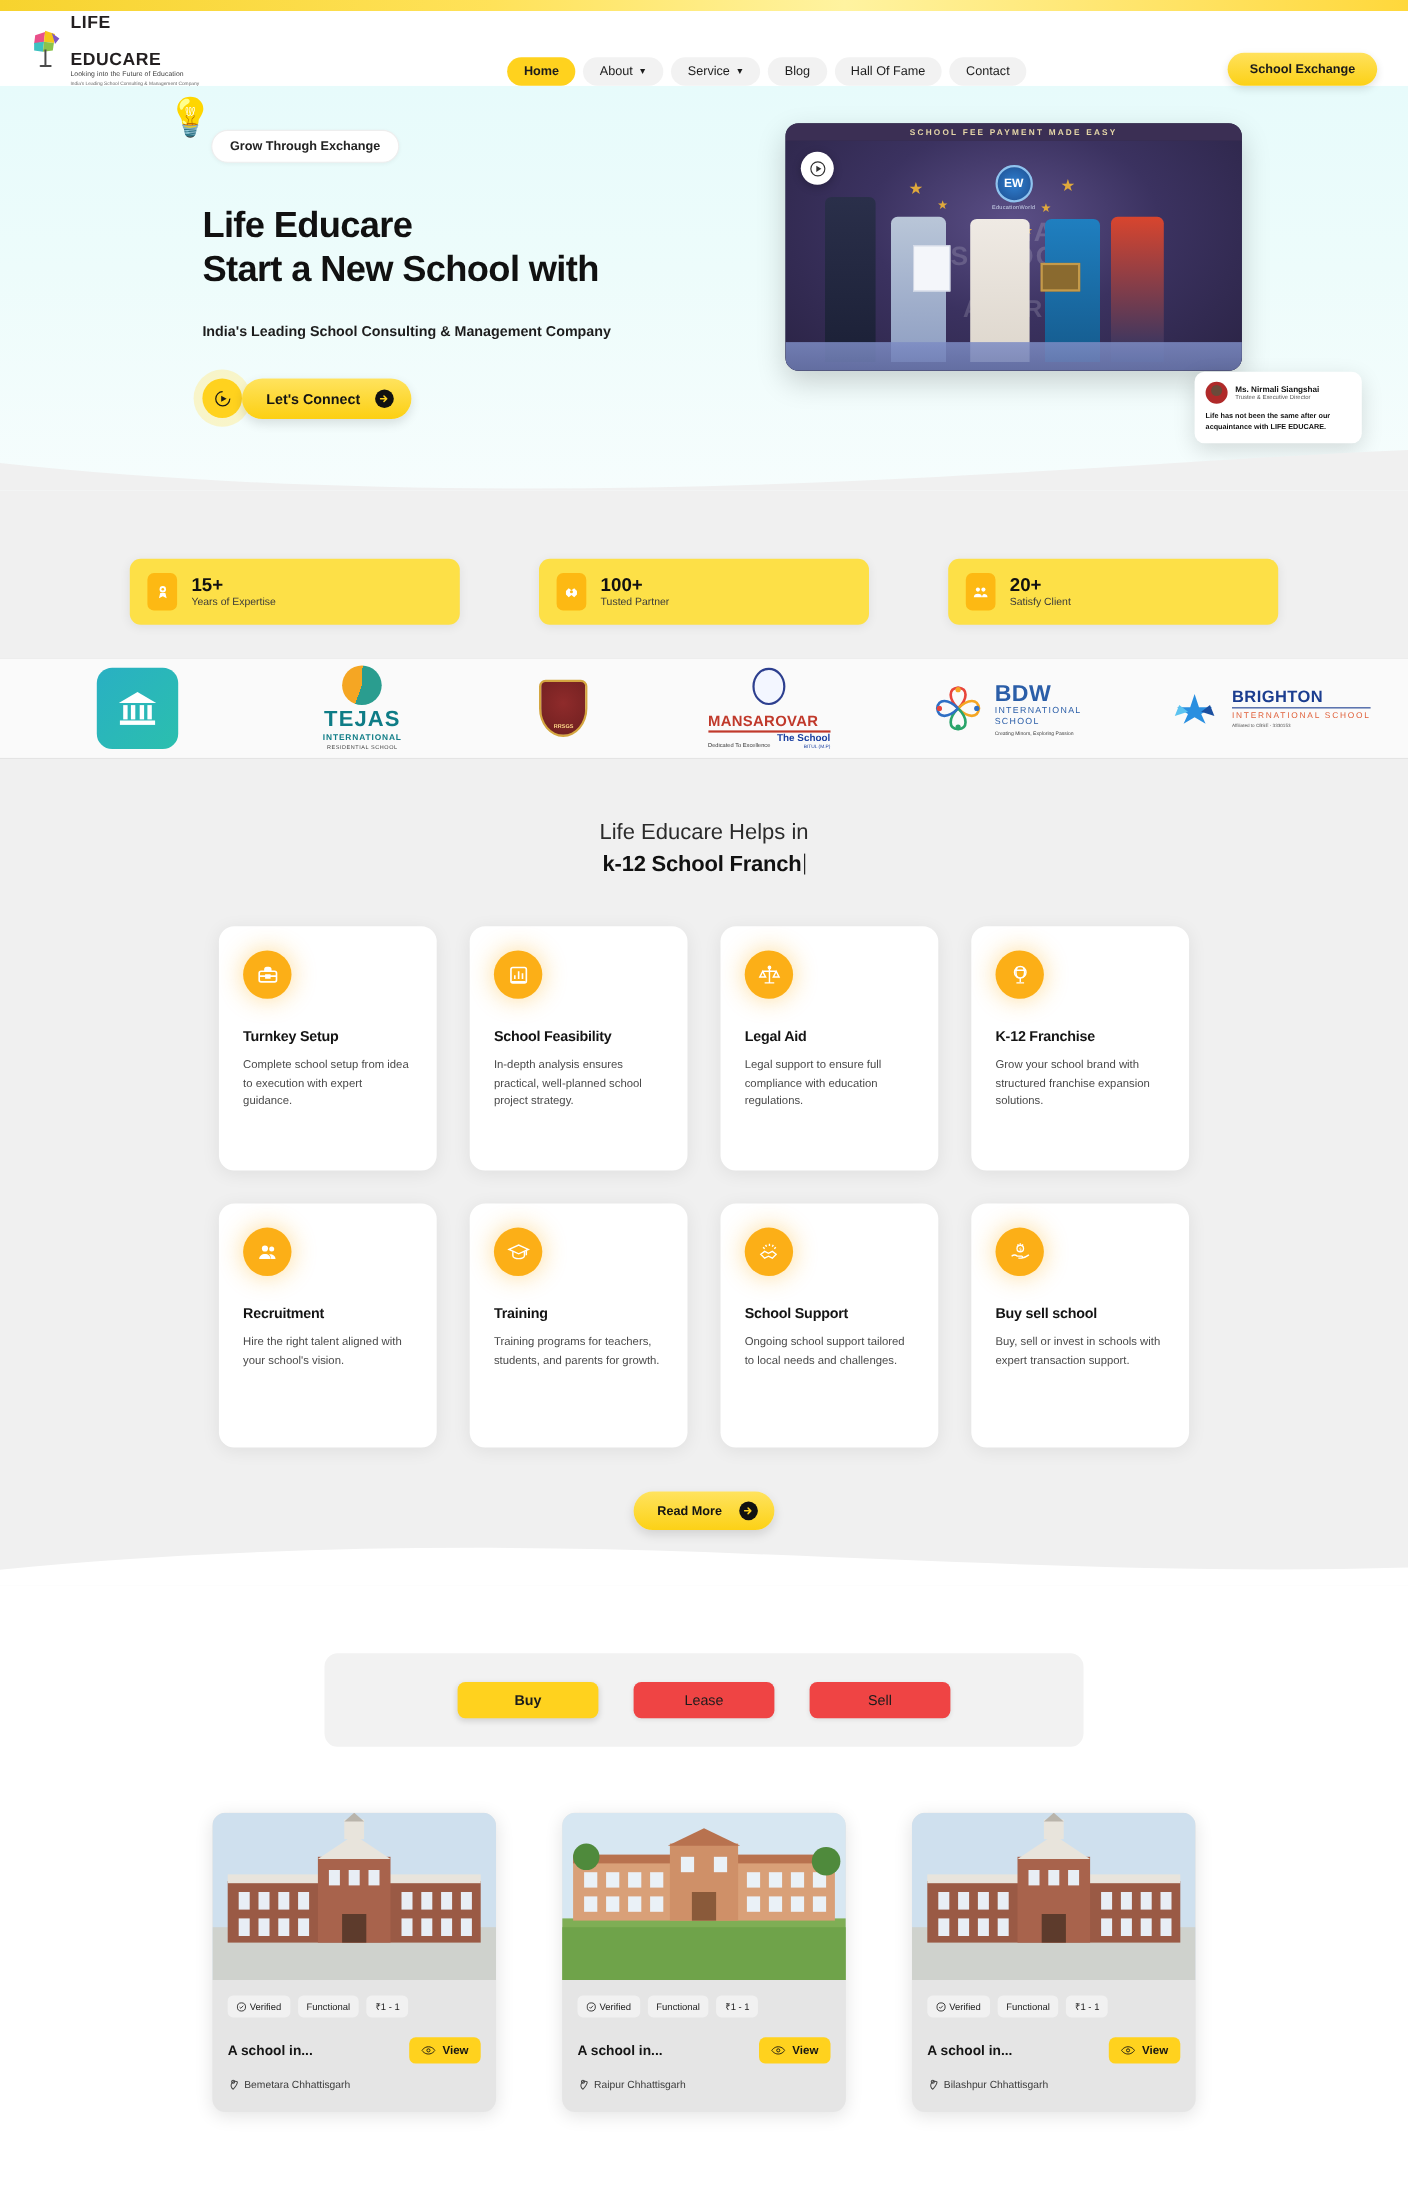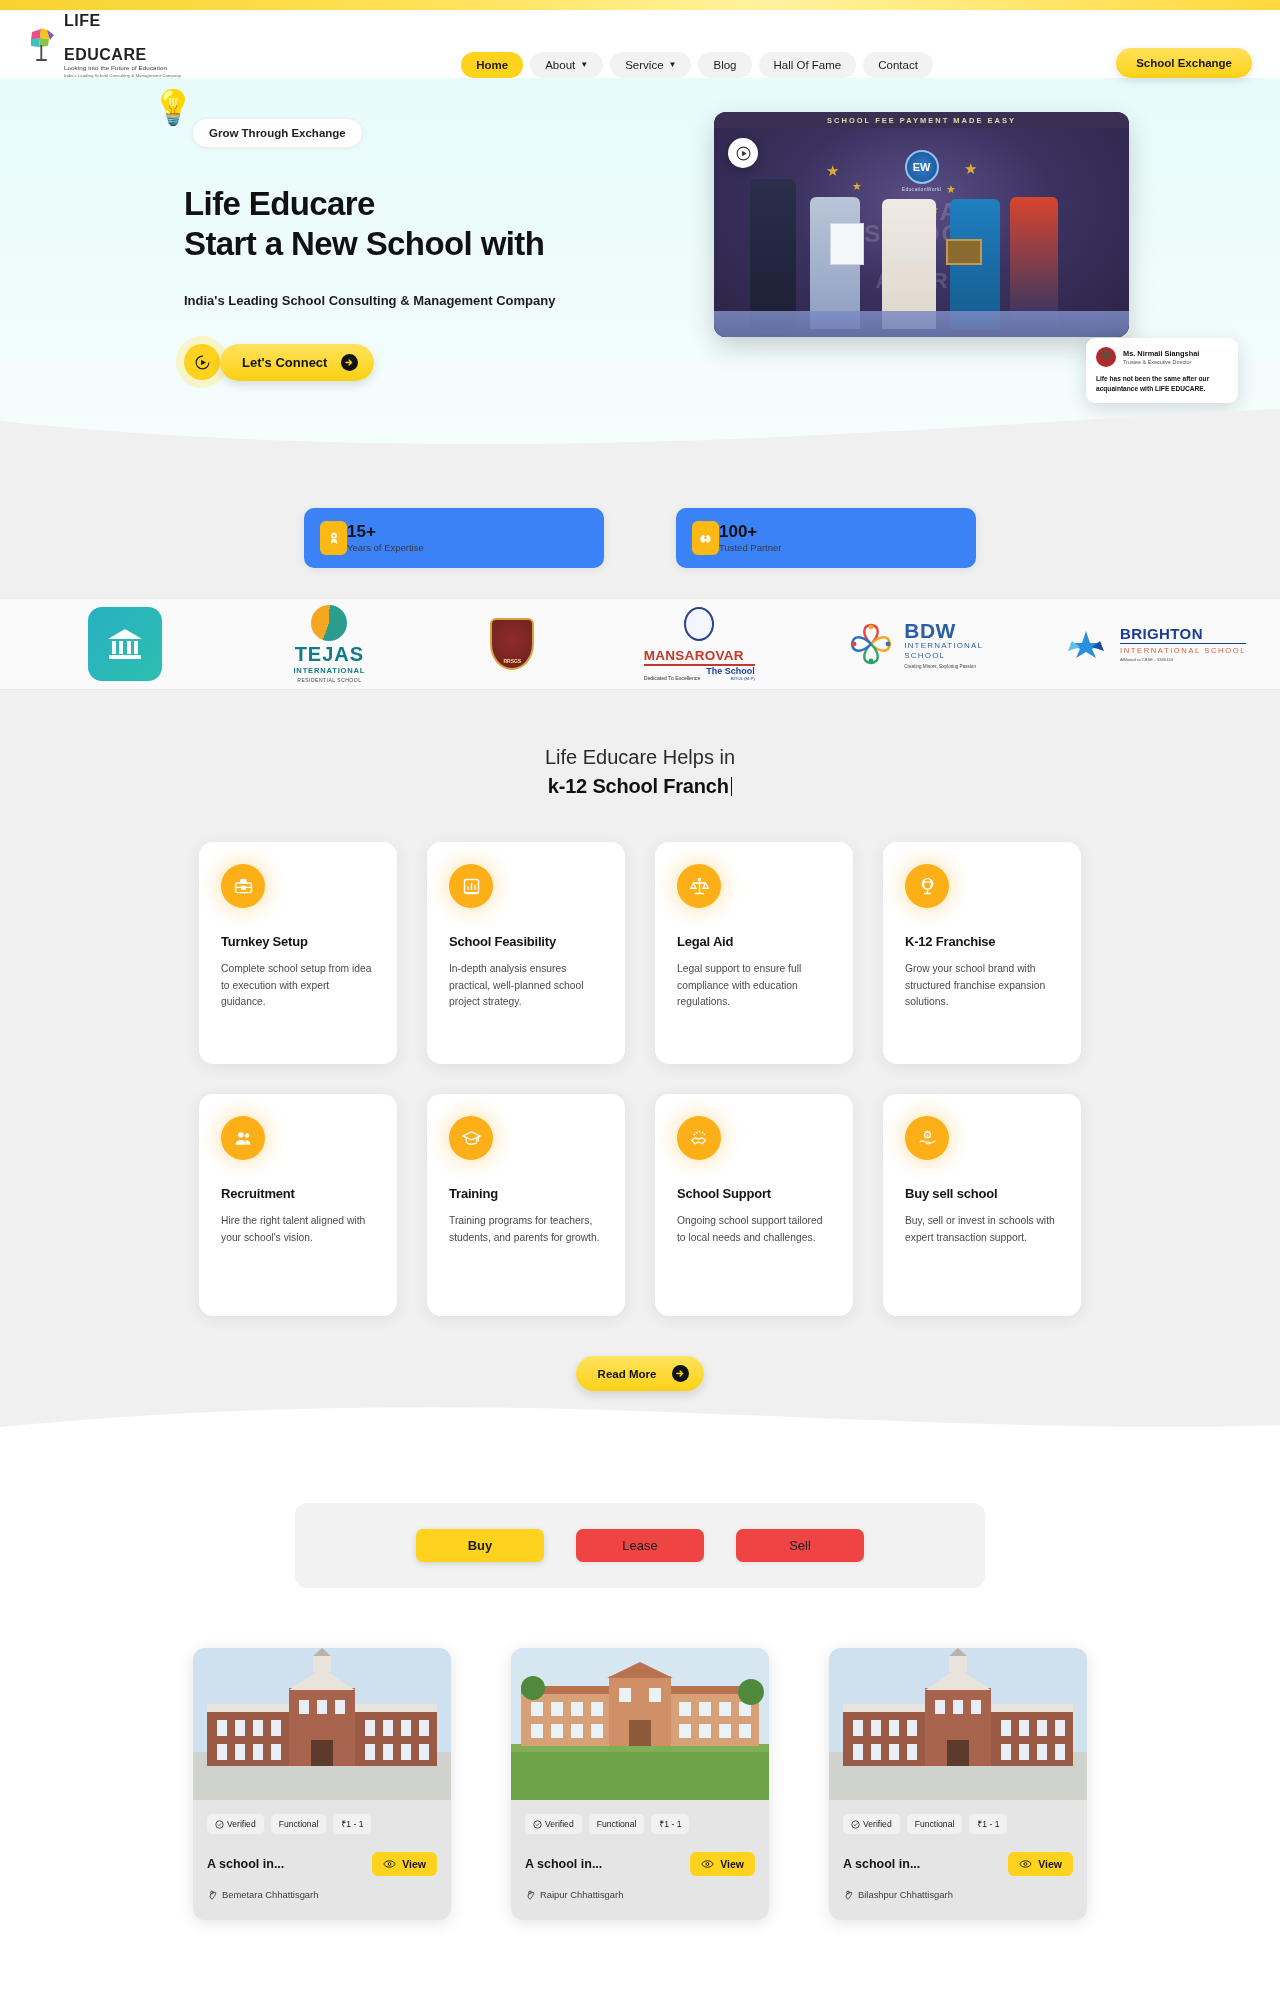--- a/index.html
+++ b/index.html
@@ -136,22 +136,22 @@
   .t-name{font-size:7.4px;font-weight:700;color:#111;}
   .t-role{font-size:5.4px;color:#555;margin-top:1px;}
   .t-quote{font-size:6.6px;font-weight:700;color:#111;line-height:1.45;margin-top:7px;}
 
   .hero-wave{position:absolute;left:0;right:0;bottom:-1px;height:46px;}
 
   
   .band { background:#f0f0f0; padding:0 0 0 0; position:relative; }
   .stats { display:flex; justify-content:center; gap:72px; padding:62px 0 30px; }
   .stat {
-    width:300px; background:#3b82f6; border-radius:10px; padding:13px 16px;
-    display:flex; align-items:center; 
+    width:300px; background:#fde047; border-radius:10px; padding:13px 16px;
+    display:flex; align-items:center; gap:13px;
     box-shadow:0 2px 10px rgba(0,0,0,.07);
   }
   .stat-ico{width:27px;height:34px;border-radius:6px;background:#FDB913;display:flex;align-items:center;justify-content:center;color:#fff;flex:0 0 auto;}
   .stat-num{font-size:17px;font-weight:800;color:#111;line-height:1.1;}
   .stat-lab{font-size:9.5px;color:#3a3a3a;margin-top:0;}
 
   
   .partners{
     background:#fafafa; border-top:1px solid #ececec; border-bottom:1px solid #e4e4e4;
     height:92px; display:flex; align-items:center; overflow:hidden; position:relative;
@@ -382,20 +382,33 @@
       <div class="stat">
         <div class="stat-ico">
           <svg width="15" height="15" viewBox="0 0 24 24" fill="#fff">
               <path d="M4 10l4-4 4 3 4-3 4 4v5l-4 4-4-3-4 3-4-4z"></path>
               <circle cx="12" cy="11" r="2.2" fill="#FDB913"></circle>
             </svg>
         </div>
         <div>
           <div class="stat-num">100+</div>
           <div class="stat-lab">Tusted Partner</div>
+        </div>
+      </div>
+      <div class="stat">
+        <div class="stat-ico">
+          <svg width="15" height="15" viewBox="0 0 24 24" fill="#fff">
+              <circle cx="8" cy="8" r="3"></circle>
+              <circle cx="16" cy="8" r="3"></circle>
+              <path d="M2 19c0-3.3 2.7-5 6-5s6 1.7 6 5zM14 19c0-2.2 1-3.8 2.6-4.6 2.8-.2 5.4 1.4 5.4 4.6z"></path>
+            </svg>
+        </div>
+        <div>
+          <div class="stat-num">20+</div>
+          <div class="stat-lab">Satisfy Client</div>
         </div>
       </div>
     </div>
 
     <div class="partners">
       <div class="p-gap"></div>
       <div class="partner" style="width:150px;">
         <div class="p-teal">
           <svg width="40" height="36" viewBox="0 0 40 36" fill="#fff">
             <polygon points="20,3 37,13 3,13"></polygon>

